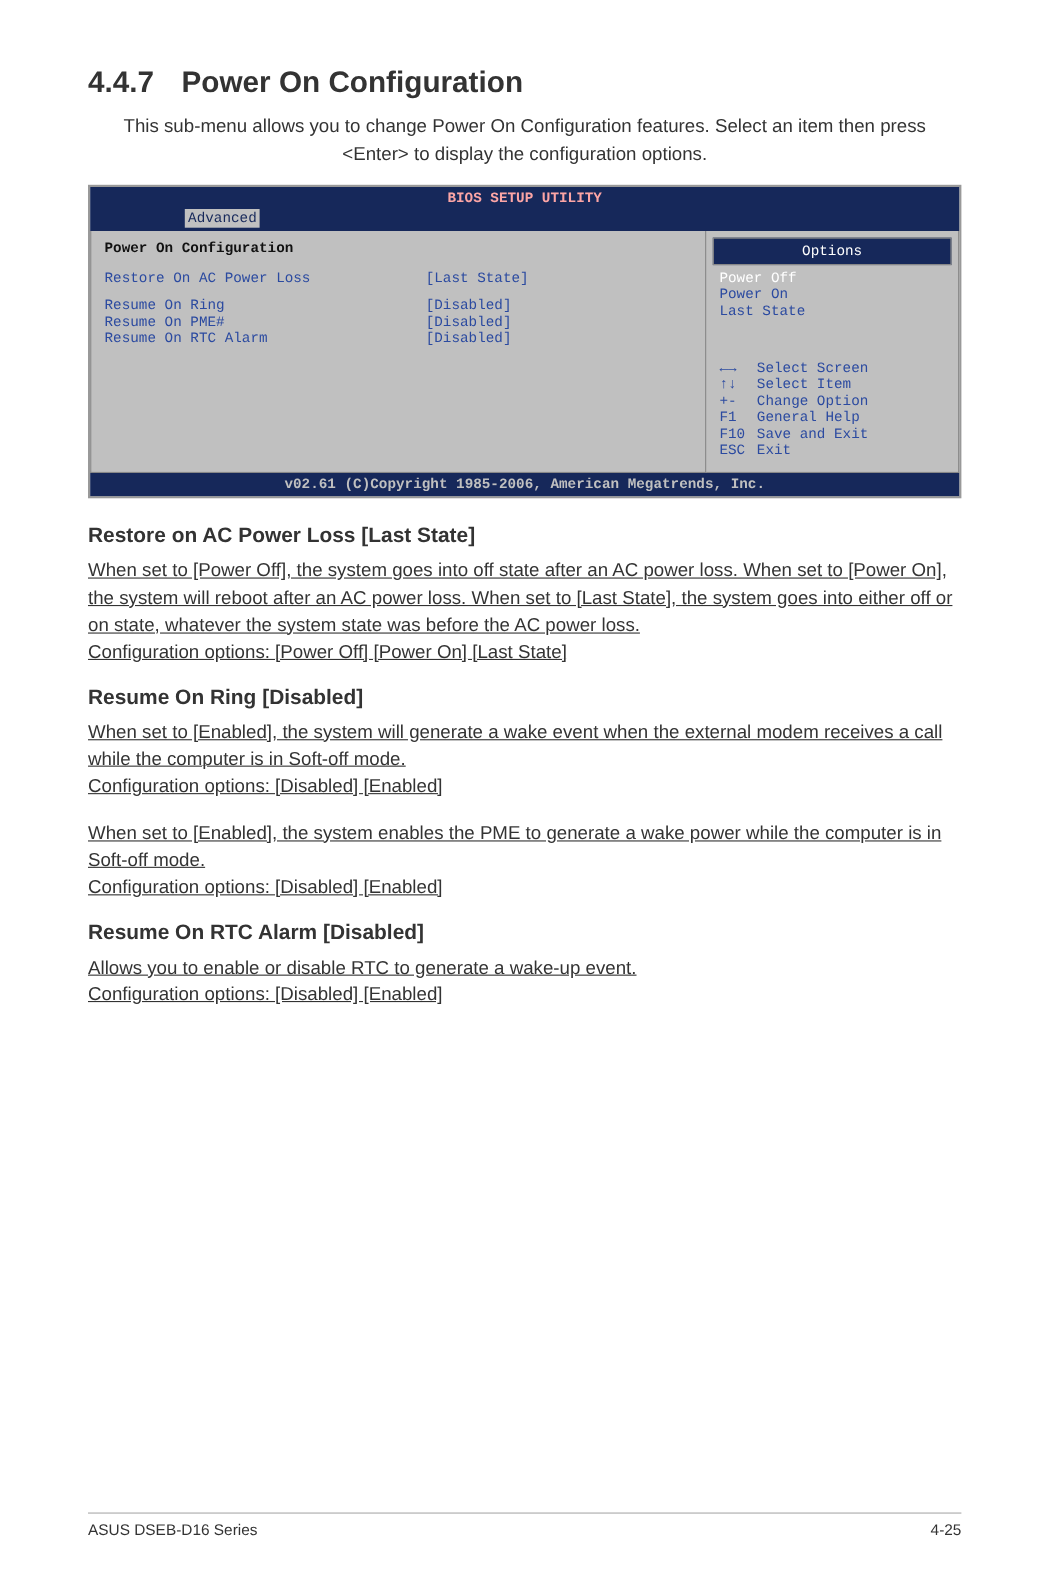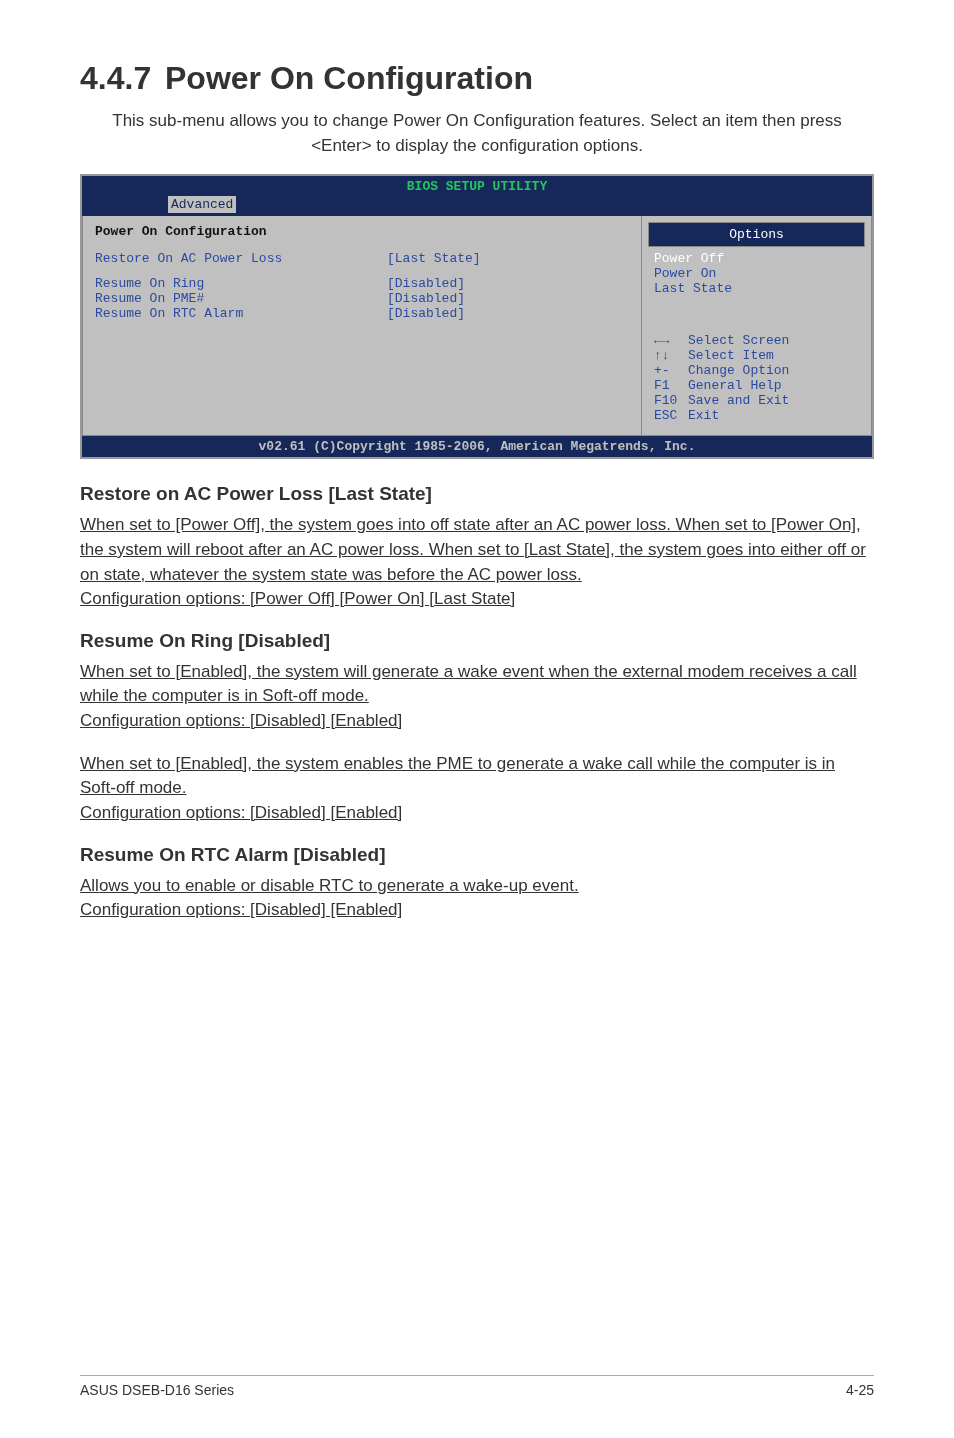--- a/index.html
+++ b/index.html
@@ -10,21 +10,21 @@
     body {
       font-family: Arial, Helvetica, sans-serif;
       background: #fff;
       padding: 60px 80px 40px 80px;
       width: 954px;
       min-height: 1438px;
       position: relative;
       color: #333;
     }
     .section-heading {
-      font-size: 32px;
+      font-size: 27px;
       font-weight: bold;
       margin-bottom: 12px;
     }
     .tab-spacing {
       display: inline-block;
       width: 85px;
     }
     .body-text {
       font-size: 17px;
       line-height: 1.45;
@@ -36,21 +36,21 @@
       margin: 4px 0 24px 0;
       font-family: "Courier New", monospace;
       font-size: 13px;
       color: #fff;
     }
     .bios-header {
       background: #16285a;
       padding: 3px 8px 3px 8px;
     }
     .bios-title-row {
-      color: #22c55e;
+      color: #fca5a5;
       text-align: center;
       font-weight: bold;
     }
     .bios-tab {
       background: #c0c0c0;
       color: #16285a;
       padding: 1px 3px;
       display: inline-block;
       margin-left: 78px;
       margin-top: 2px;
@@ -200,21 +200,21 @@
 Configuration options: [Power Off] [Power On] [Last State]</p>
 </div>
 
 <div>
   <div class="sub-heading">Resume On Ring [Disabled]</div>
   <p class="para" style="white-space: pre-line;">When set to [Enabled], the system will generate a wake event when the external modem receives a call while the computer is in Soft-off mode.
 Configuration options: [Disabled] [Enabled]</p>
 </div>
 
 <div>
-  <p class="para" style="white-space: pre-line;">When set to [Enabled], the system enables the PME to generate a wake call while the computer is in Soft-off mode.
+  <p class="para" style="white-space: pre-line;">When set to [Enabled], the system enables the PME to generate a wake power while the computer is in Soft-off mode.
 Configuration options: [Disabled] [Enabled]</p>
 </div>
 
 <div>
   <div class="sub-heading">Resume On RTC Alarm [Disabled]</div>
   <p class="para" style="white-space: pre-line;">Allows you to enable or disable RTC to generate a wake-up event.
 Configuration options: [Disabled] [Enabled]</p>
 </div>
 
 <div class="footer">

